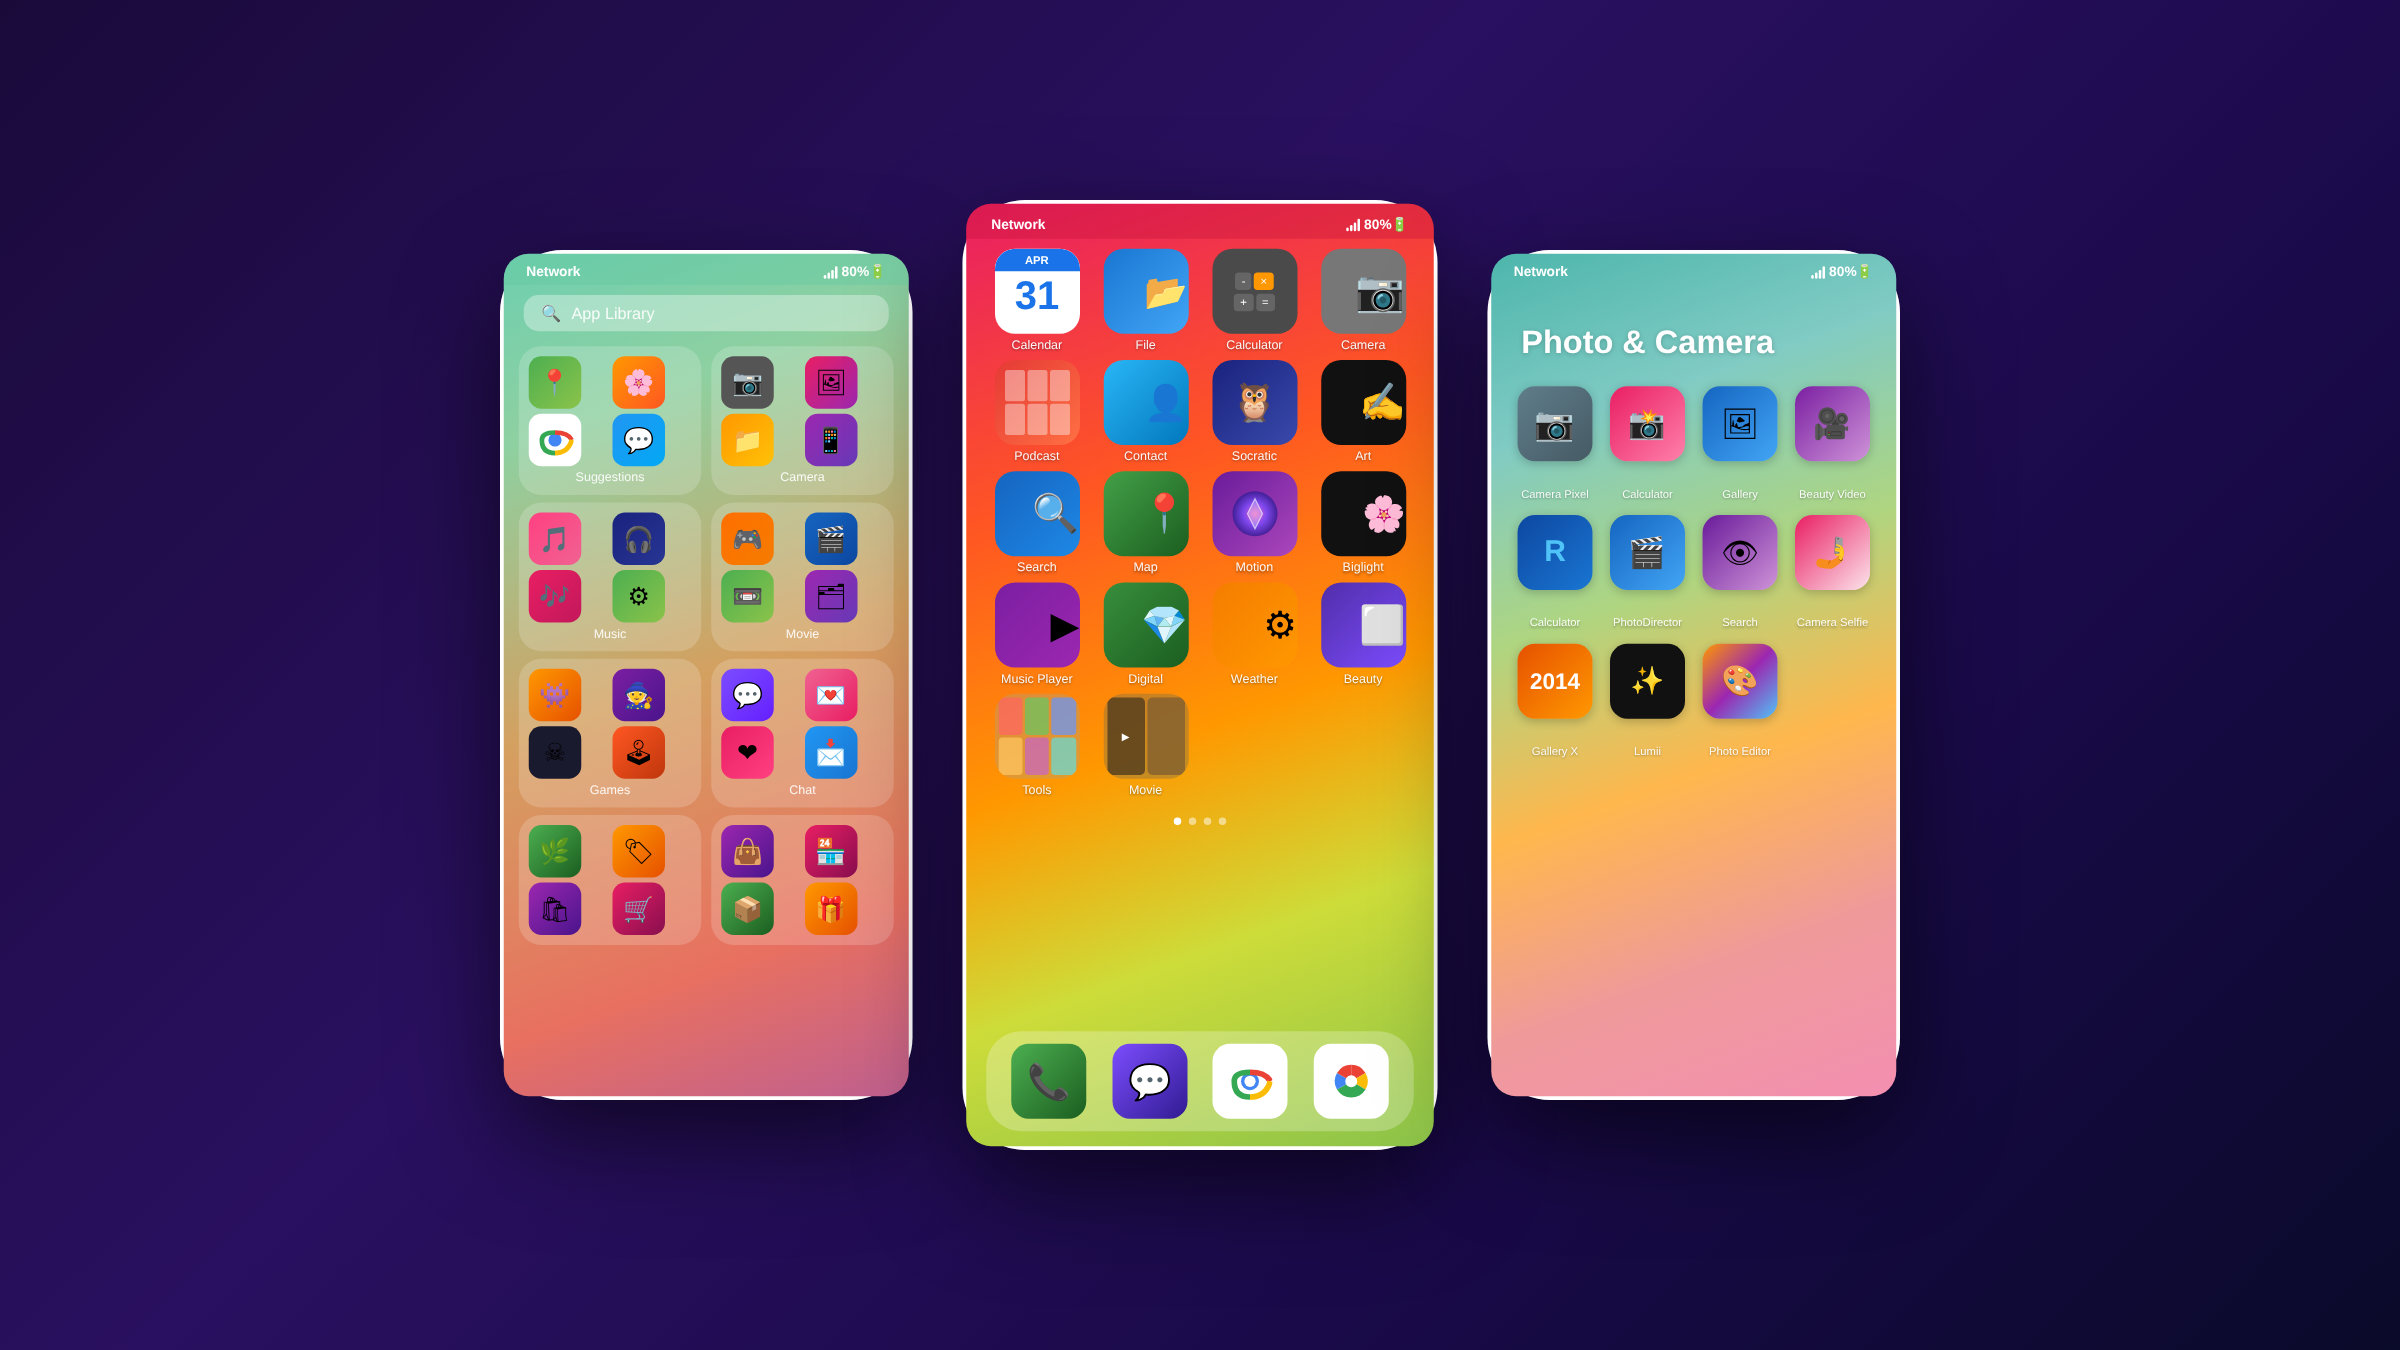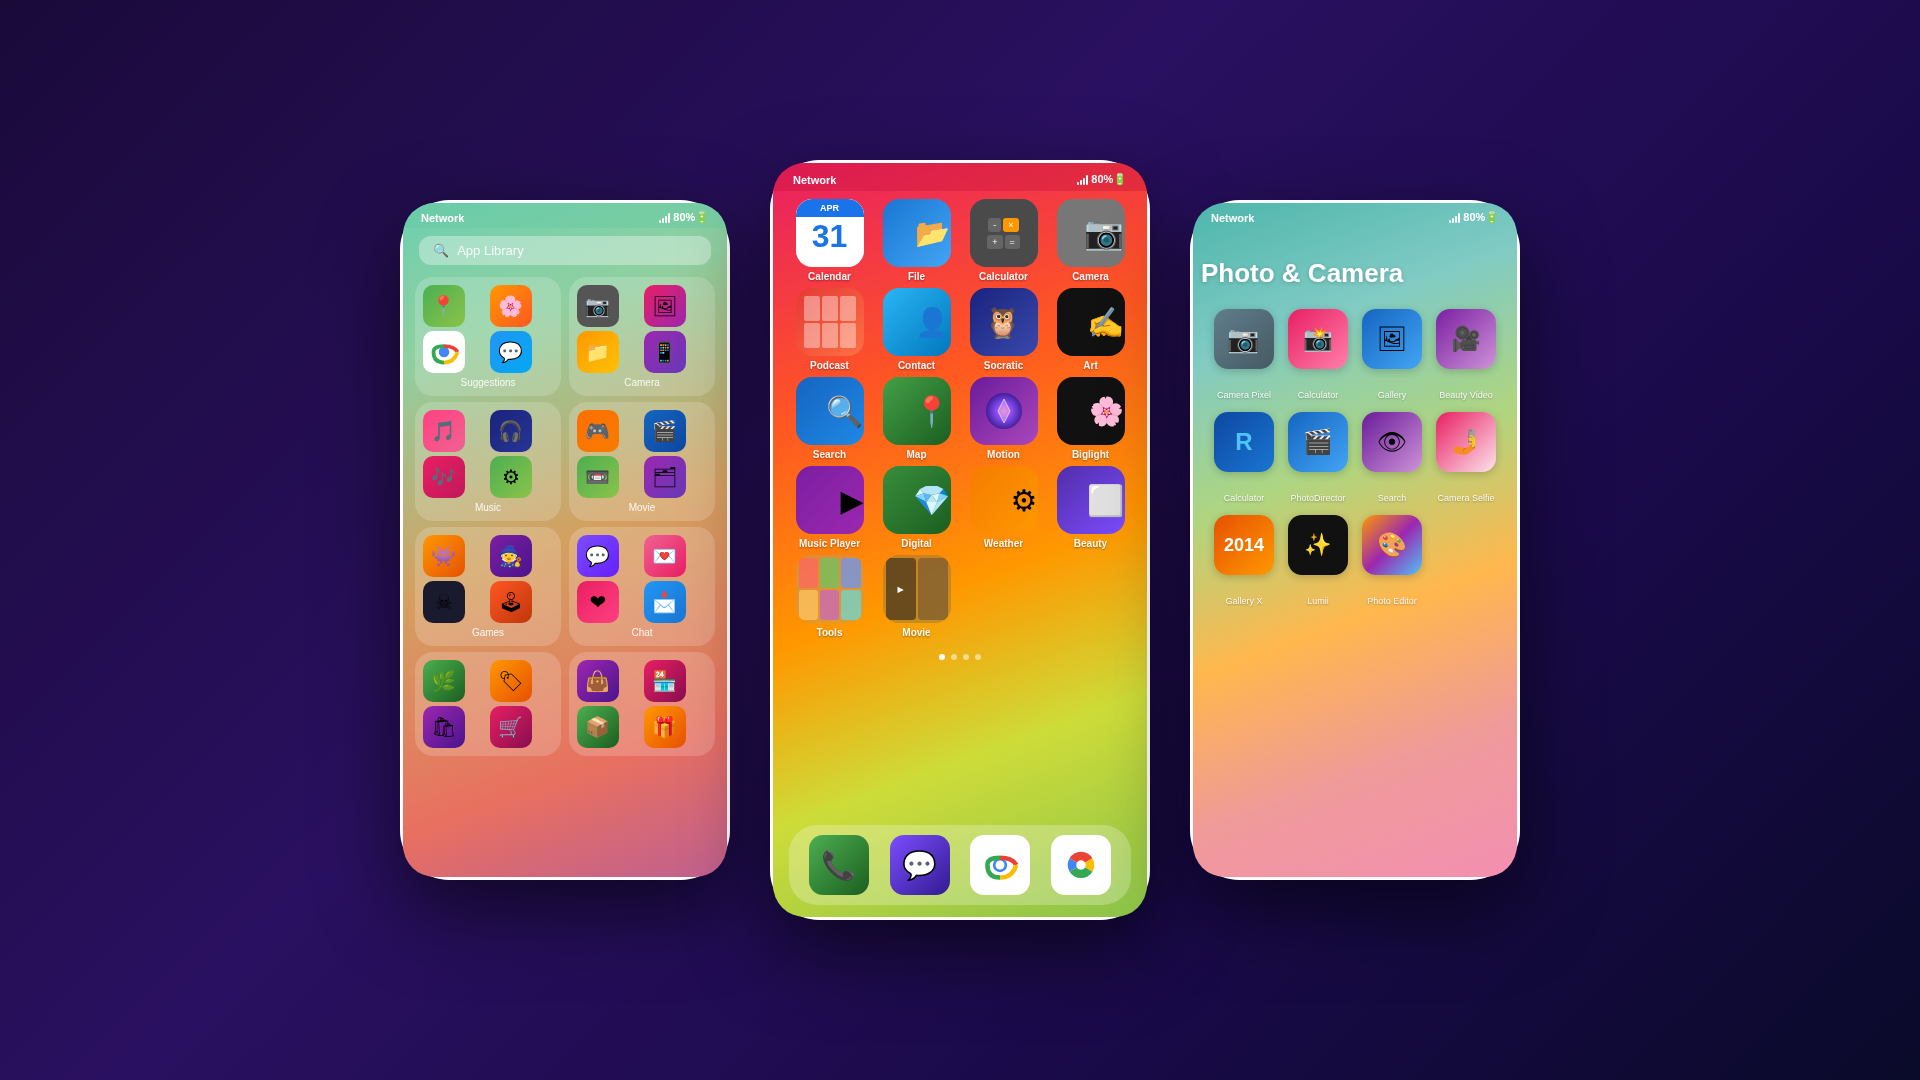--- a/index.html
+++ b/index.html
@@ -21,21 +21,21 @@
       width: 330px;
       height: 680px;
       background: #fff;
       border-radius: 50px;
       padding: 3px;
       box-shadow: 0 30px 80px rgba(0,0,0,0.6), inset 0 0 0 2px rgba(255,255,255,0.3);
     }
     .phone-inner {
       width: 100%;
       height: 100%;
-      border-radius: 32px;
+      border-radius: 20px;
       overflow: hidden;
       position: relative;
     }
 
     
     .status-bar {
       display: flex;
       justify-content: space-between;
       align-items: center;
       padding: 8px 18px 4px;
@@ -169,21 +169,21 @@
       align-items: center;
       justify-content: flex-end;
       font-size: 28px;
       position: relative;
       overflow: hidden;
     }
     .app-icon-label {
       color: rgba(255,255,255,0.95);
       font-size: 10px;
       text-align: center;
-      font-weight: 700;
+      font-weight: 400;
       text-shadow: 0 1px 2px rgba(0,0,0,0.4);
     }
 
     
     .ic2-calendar { background: #fff; color: #1a73e8; }
     .ic2-calendar .cal-header { background: #1a73e8; width: 100%; text-align: center; color: #fff; font-size: 10px; padding: 3px 0; font-weight: 600; }
     .ic2-calendar .cal-num { font-size: 28px; font-weight: 700; color: #1a73e8; line-height: 1; margin-top: 2px; }
 
     .ic2-file { background: linear-gradient(135deg, #2196f3, #0d47a1); }
     .ic2-calc { background: #555; }
@@ -252,21 +252,21 @@
     
     .phone3 .phone-inner {
       background: linear-gradient(160deg, #4db6ac 0%, #80cbc4 20%, #aed581 40%, #ffb74d 60%, #ef9a9a 80%, #f48fb1 100%);
     }
     .phone3 .status-bar { background: transparent; }
 
     .photo-camera-title {
       color: #fff;
       font-size: 26px;
       font-weight: 600;
-      padding: 30px 8px 20px;
+      padding: 30px 24px 20px;
       text-shadow: 0 1px 4px rgba(0,0,0,0.2);
     }
 
     .photo-app-grid {
       display: grid;
       grid-template-columns: repeat(4, 1fr);
       gap: 12px;
       padding: 0 20px;
     }
     .photo-app-item {

